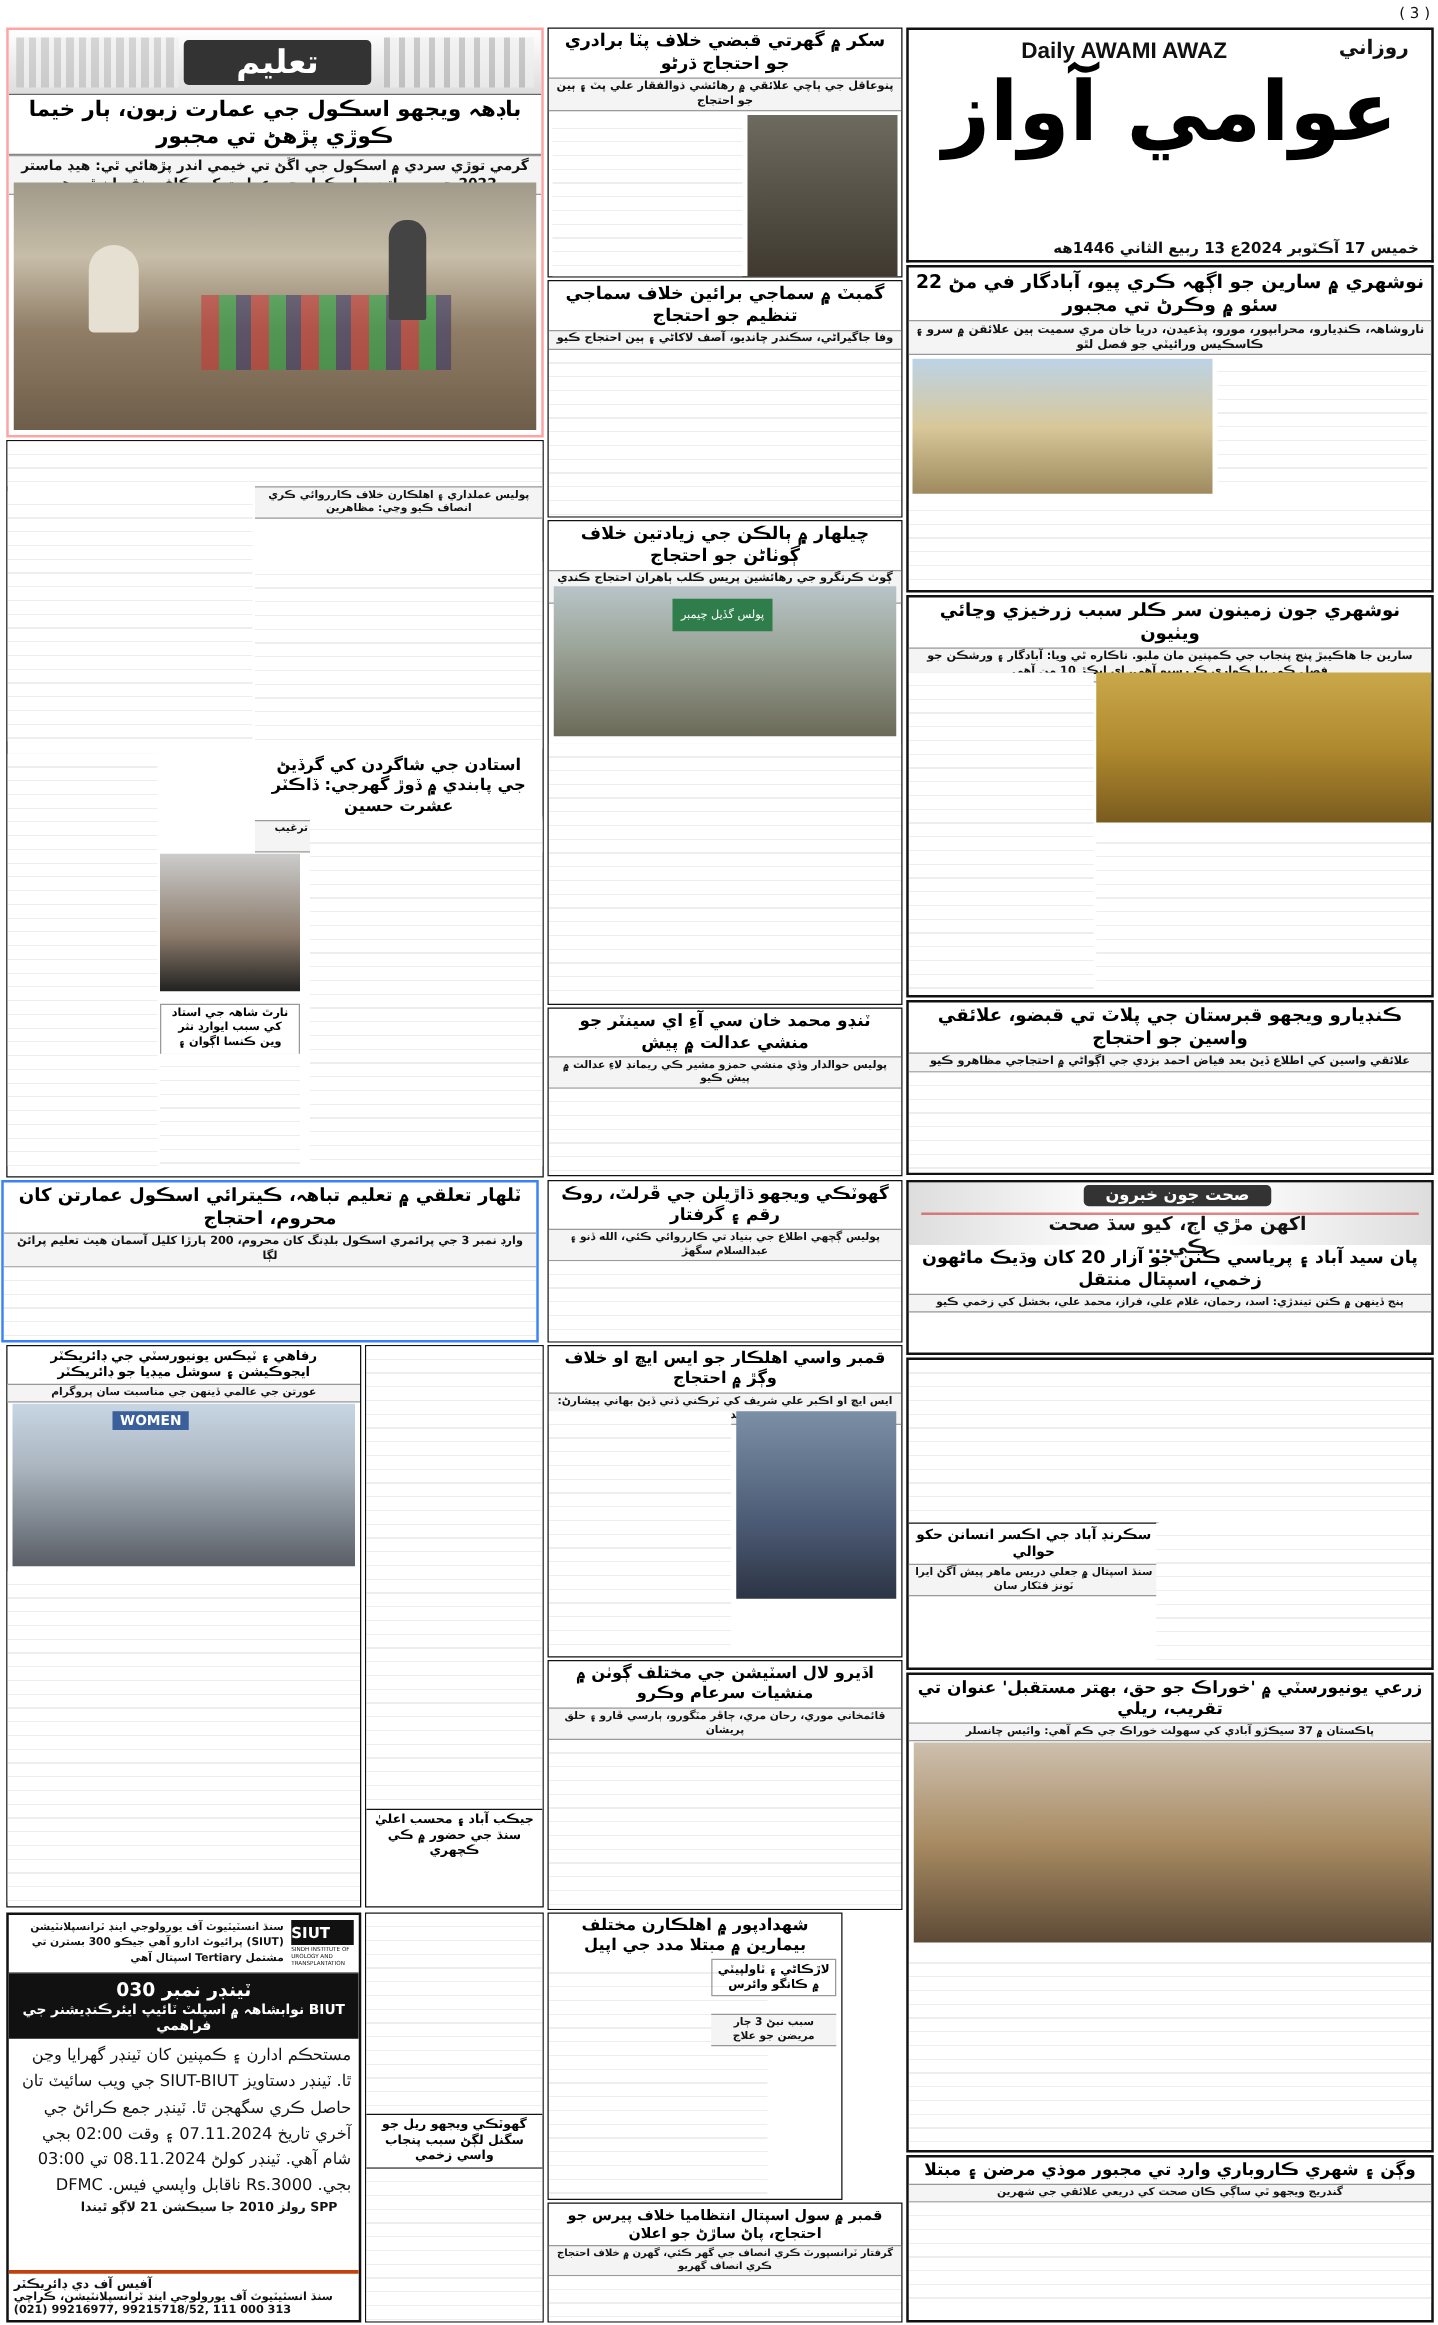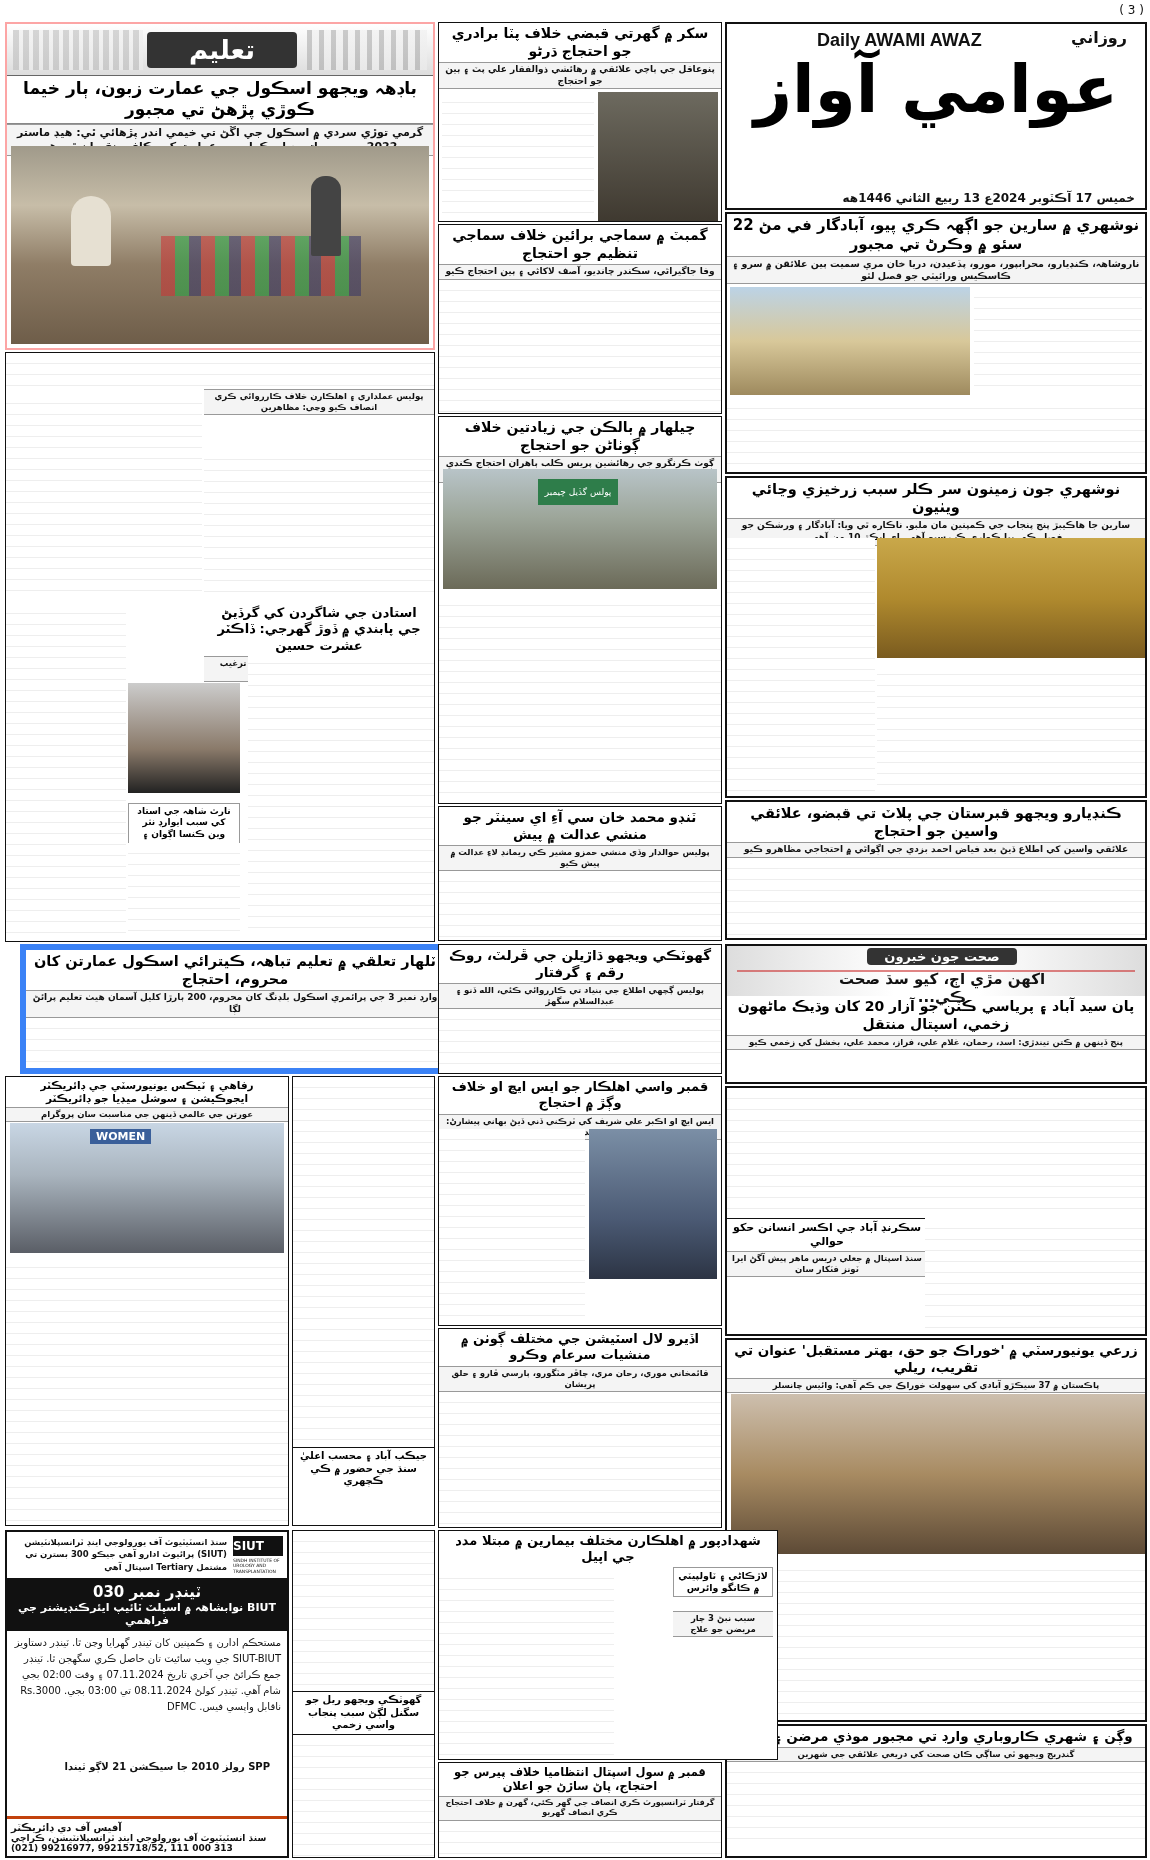--- a/index.html
+++ b/index.html
@@ -106,21 +106,21 @@
   <div class="hl" style="position:absolute;left:122px;top:450px;width:112px;font-size:9px;border:1px solid #999">نارٿ شاهہ جي استاد کي سبب ايوارڊ نثر وين ڪنسا اڳوان ۽ موجود</div>
   <div class="body" style="position:absolute;left:122px;top:490px;width:112px;height:90px;background:repeating-linear-gradient(#fff 0 10px,#eee 10px 11px)"></div>
 </div>
 
 <div class="box" style="left:438px;top:806px;width:284px;height:135px">
   <div class="hl" style="font-size:13.5px">ٽنڊو محمد خان سي آءِ اي سينٽر جو منشي عدالت ۾ پيش</div>
   <div class="sub" style="font-size:8.5px">پوليس حوالدار وڏي منشي حمزو مشير ڪي ريمانڊ لاءِ عدالت ۾ پيش ڪيو</div>
   <div class="body" style="columns:3;height:88px;background:repeating-linear-gradient(#fff 0 10px,#eee 10px 11px)"></div>
 </div>
 
-<div class="box" style="left:20px;top:944px;width:430px;height:130px;border:6px solid #3b82f6">
+<div class="box" style="left:1px;top:944px;width:430px;height:130px;border:2px solid #3b82f6">
   <div class="hl" style="font-size:14.5px">ٽلهار تعلقي ۾ تعليم تباهہ، ڪيترائي اسڪول عمارتن کان محروم، احتجاج</div>
   <div class="sub" style="font-size:9px">وارڊ نمبر 3 جي پرائمري اسڪول بلڊنگ کان محروم، 200 ٻارڙا کليل آسمان هيٺ تعليم پرائڻ لڳا</div>
   <div class="body" style="columns:3;height:70px;background:repeating-linear-gradient(#fff 0 10px,#eee 10px 11px)"></div>
 </div>
 
 <div class="box" style="left:438px;top:944px;width:284px;height:130px">
   <div class="hl" style="font-size:13.5px">گهوٽڪي ويجهو ڌاڙيلن جي ڦرلٽ، روڪ رقم ۽ گرفتار</div>
   <div class="sub" style="font-size:8.5px">پوليس ڳچهي اطلاع جي بنياد تي ڪارروائي ڪئي، الله ڏنو ۽ عبدالسلام سگهڙ</div>
   <div class="body" style="columns:3;height:72px;background:repeating-linear-gradient(#fff 0 10px,#eee 10px 11px)"></div>
 </div>
@@ -175,21 +175,21 @@
   <div class="photo" style="left:4px;top:54px;width:414px;height:160px;background:linear-gradient(180deg,#cdbfae 0%,#a88b62 50%,#5d4a36 100%)"></div>
   <div class="body" style="position:absolute;top:220px;left:0;right:0;columns:3;height:160px;background:repeating-linear-gradient(#fff 0 10px,#eee 10px 11px)"></div>
 </div>
 
 <div class="box" style="left:725px;top:1724px;width:422px;height:134px;border:2px solid #111">
   <div class="hl" style="font-size:13.5px">وڳن ۽ شهري ڪاروباري وارڊ تي مجبور موذي مرضن ۽ مبتلا</div>
   <div class="sub" style="font-size:8.5px">گندريج ويجهو ٿي ساڳي ڪان صحت کي دريعي علائقي جي شهرين</div>
   <div class="body" style="columns:3;height:80px;background:repeating-linear-gradient(#fff 0 10px,#eee 10px 11px)"></div>
 </div>
 
-<div class="box" style="left:438px;top:1530px;width:340px;height:230px">
+<div class="box" style="left:438px;top:1530px;width:236px;height:230px">
   <div class="hl" style="font-size:13px">شهدادپور ۾ اهلڪارن مختلف بيمارين ۾ مبتلا مدد جي اپيل</div>
   <div class="body" style="columns:2;height:190px;width:175px;background:repeating-linear-gradient(#fff 0 10px,#eee 10px 11px)"></div>
   <div class="hl" style="position:absolute;right:4px;top:36px;width:100px;font-size:9.5px;border:1px solid #999">لاڙڪاڻي ۽ ٽاولپيٽي ۾ ڪانگو وائرس</div>
   <div class="sub" style="position:absolute;right:4px;top:80px;width:100px;font-size:8.5px">سبب نبڻ 3 ڄار مريضن جو علاج</div>
 </div>
 
 <div class="box" style="left:438px;top:1762px;width:284px;height:96px">
   <div class="hl" style="font-size:11.5px">قمبر ۾ سول اسپتال انتظاميا خلاف پيرس جو احتجاج، پاڻ ساڙڻ جو اعلان</div>
   <div class="sub" style="font-size:8px">گرفتار ٽرانسپورٽ ڪري انصاف جي گهر ڪئي، گهرن ۾ خلاف احتجاج ڪري انصاف گهريو</div>
   <div class="body" style="columns:3;height:50px;background:repeating-linear-gradient(#fff 0 10px,#eee 10px 11px)"></div>
@@ -206,20 +206,20 @@
     <div class="rtl" style="flex:1;font-size:8.5px;line-height:1.45;font-weight:bold">سنڌ انسٽيٽيوٽ آف يورولوجي اينڊ ٽرانسپلانٽيشن (SIUT) پرائيوٽ ادارو آهي جيڪو 300 بسترن تي مشتمل Tertiary اسپتال آهي</div>
     <div style="width:50px;text-align:left">
       <div style="background:#111;color:#fff;font-weight:bold;font-size:12px;padding:3px 0">SIUT</div>
       <div style="font-size:4.5px;line-height:1.2;margin-top:2px">SINDH INSTITUTE OF UROLOGY AND TRANSPLANTATION</div>
     </div>
   </div>
   <div style="background:#111;color:#fff;text-align:center;padding:4px 2px;direction:rtl">
     <div style="font-size:15px;font-weight:bold">ٽينڊر نمبر 030</div>
     <div style="font-size:11px;font-weight:bold">BIUT نوابشاهہ ۾ اسپلٽ ٽائيپ ايئرڪنڊيشنر جي فراهمي</div>
   </div>
-  <div class="rtl" style="font-size:10px;line-height:1.6;padding:4px 6px;height:130px;overflow:hidden">مستحڪم ادارن ۽ ڪمپنين کان ٽينڊر گهرايا وڃن ٿا. ٽينڊر دستاويز SIUT-BIUT جي ويب سائيٽ تان حاصل ڪري سگهجن ٿا. ٽينڊر جمع ڪرائڻ جي آخري تاريخ 07.11.2024 ۽ وقت 02:00 بجي شام آهي. ٽينڊر کولڻ 08.11.2024 تي 03:00 بجي. Rs.3000 ناقابل واپسي فيس. DFMC</div>
+  <div class="rtl" style="font-size:13px;line-height:1.6;padding:4px 6px;height:130px;overflow:hidden">مستحڪم ادارن ۽ ڪمپنين کان ٽينڊر گهرايا وڃن ٿا. ٽينڊر دستاويز SIUT-BIUT جي ويب سائيٽ تان حاصل ڪري سگهجن ٿا. ٽينڊر جمع ڪرائڻ جي آخري تاريخ 07.11.2024 ۽ وقت 02:00 بجي شام آهي. ٽينڊر کولڻ 08.11.2024 تي 03:00 بجي. Rs.3000 ناقابل واپسي فيس. DFMC</div>
   <div class="rtl" style="font-size:10px;padding:0 17px 4px;font-weight:bold">SPP رولز 2010 جا سيڪشن 21 لاڳو ٿيندا</div>
   <div style="position:absolute;bottom:0;left:0;right:0;border-top:3px solid #c2410c;text-align:left;padding:3px 4px;direction:rtl">
     <div style="font-size:10px;font-weight:bold">آفيس آف دي ڊائريڪٽر</div>
     <div style="font-size:9px;font-weight:bold">سنڌ انسٽيٽيوٽ آف يورولوجي اينڊ ٽرانسپلانٽيشن، ڪراچي</div>
     <div style="font-size:9px;font-weight:bold;direction:ltr">(021) 99216977, 99215718/52, 111 000 313</div>
   </div>
 </div>
 
 </body></html>

